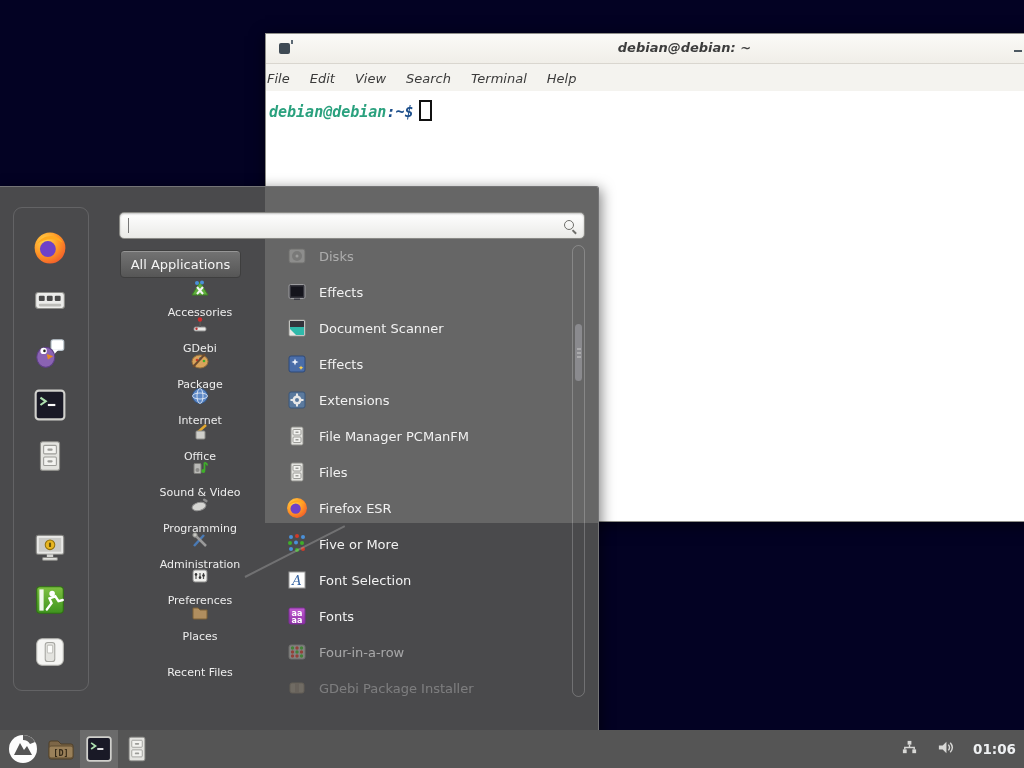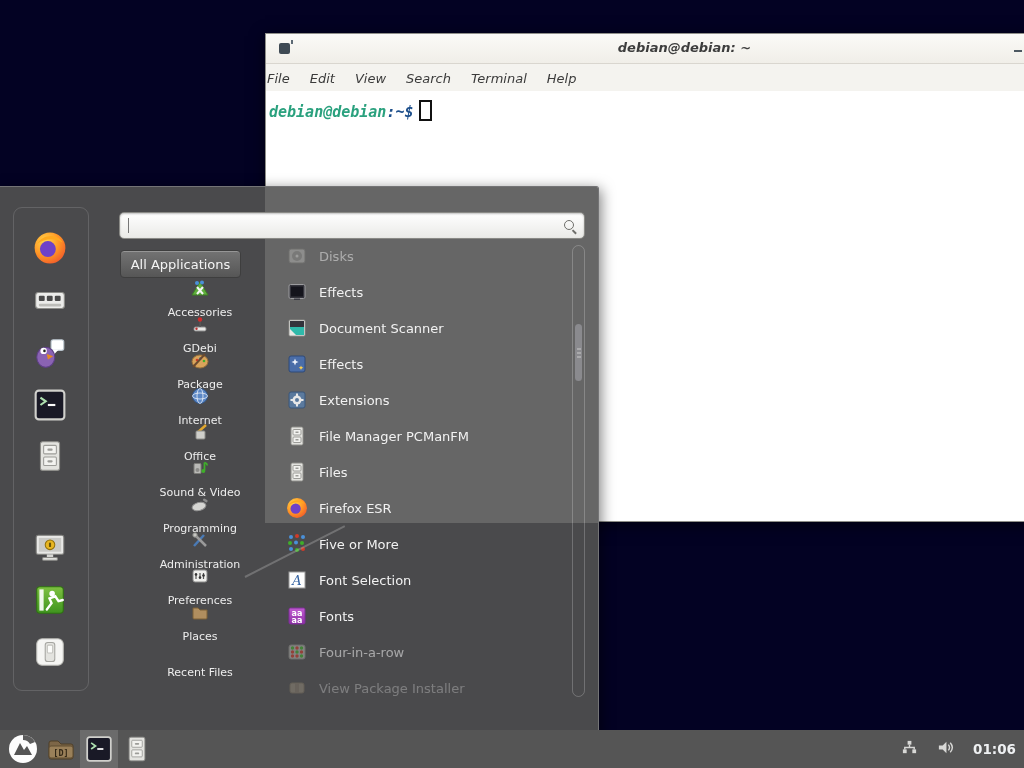--- a/index.html
+++ b/index.html
@@ -421,21 +421,21 @@
               <circle cx="11" cy="15" r="1.7" fill="#cf3a2a"></circle>
               <circle cx="15.5" cy="15" r="1.7" fill="#3fae2a"></circle>
             </svg></span>
         <span>Four-in-a-row</span>
       </div>
       <div class="app-row op30">
         <span class="aicon"><svg viewBox="0 0 22 22" width="22" height="22">
               <rect x="4" y="6" width="14" height="10" rx="2" fill="#c9b89a" stroke="#9a8a6a"></rect>
               <rect x="9" y="6" width="4" height="10" fill="#ad9c7e"></rect>
             </svg></span>
-        <span>View Package Installer</span>
+        <span>GDebi Package Installer</span>
       </div>
     </div>
 
     <div class="menu-sb">
       <div class="thumb"></div>
     </div>
 
     <div class="watermark">debian</div>
   </div>
 

